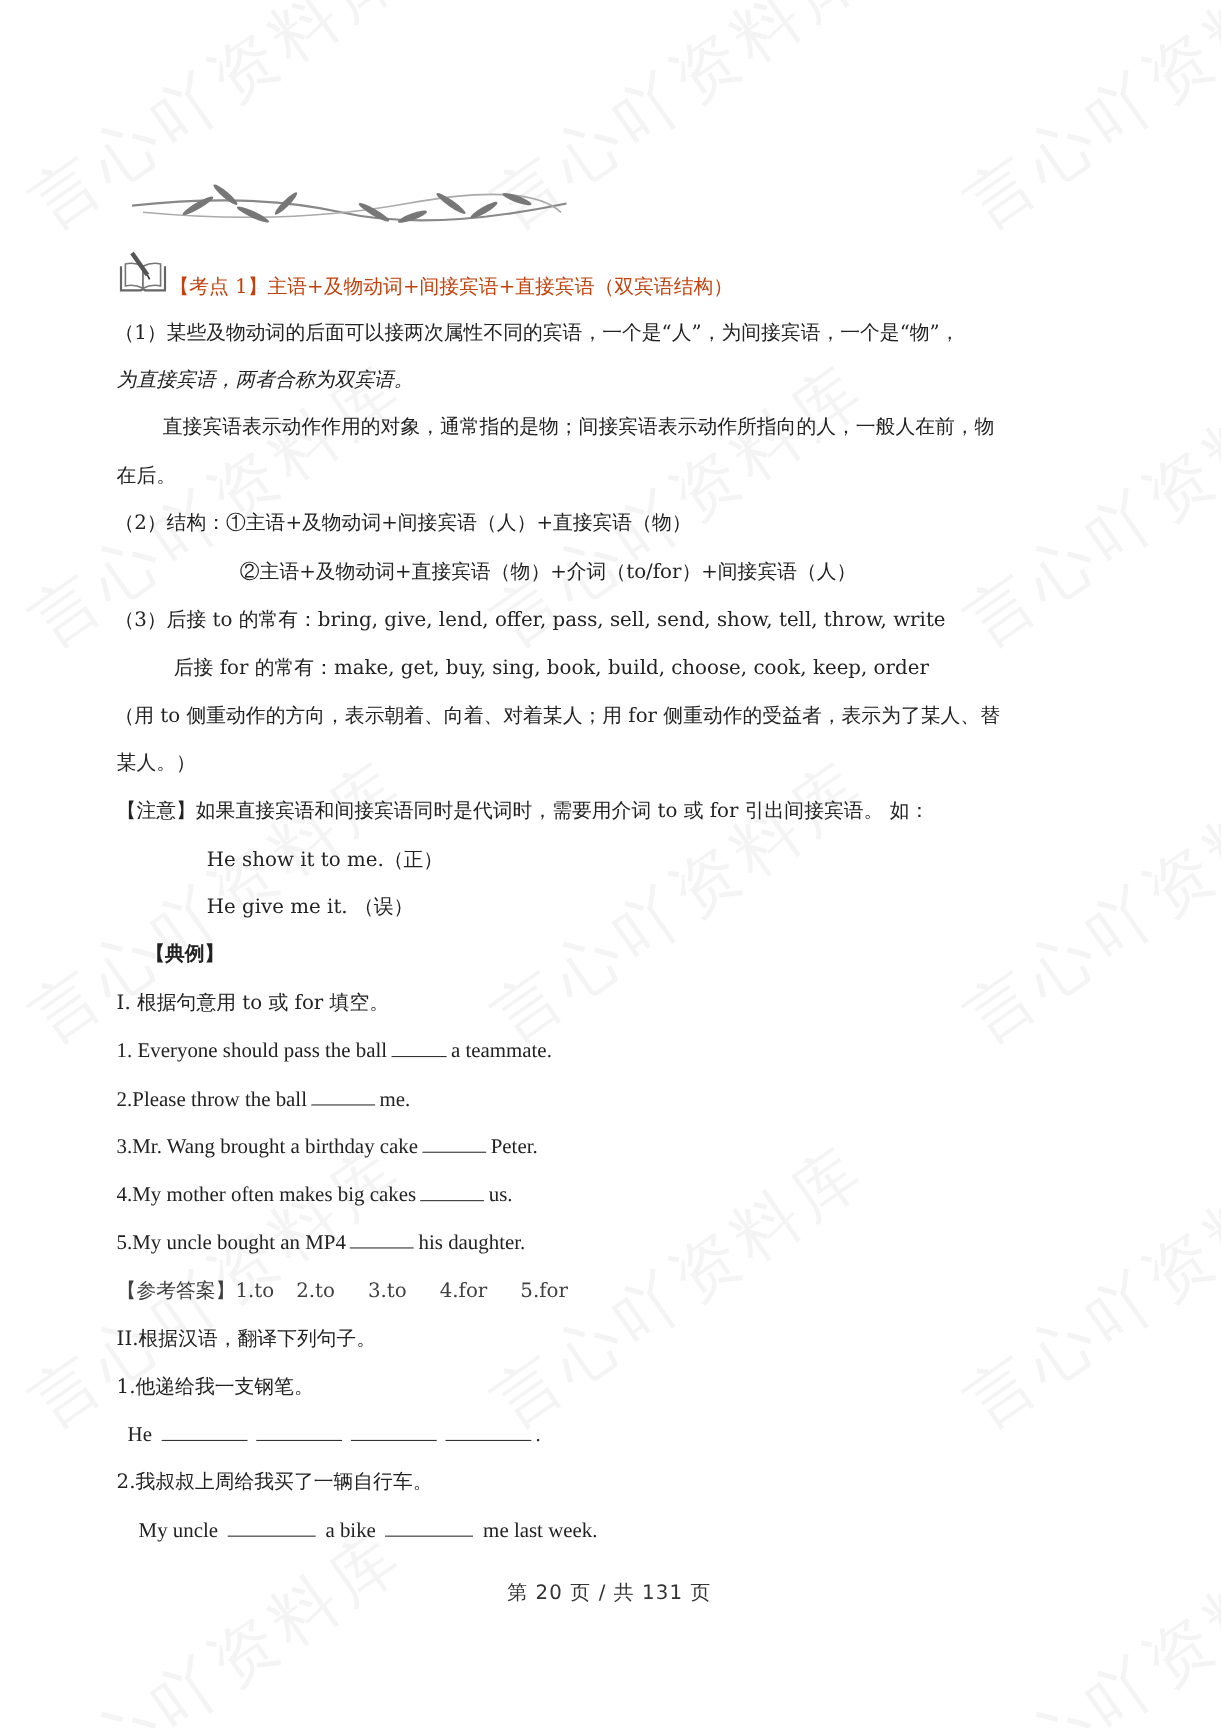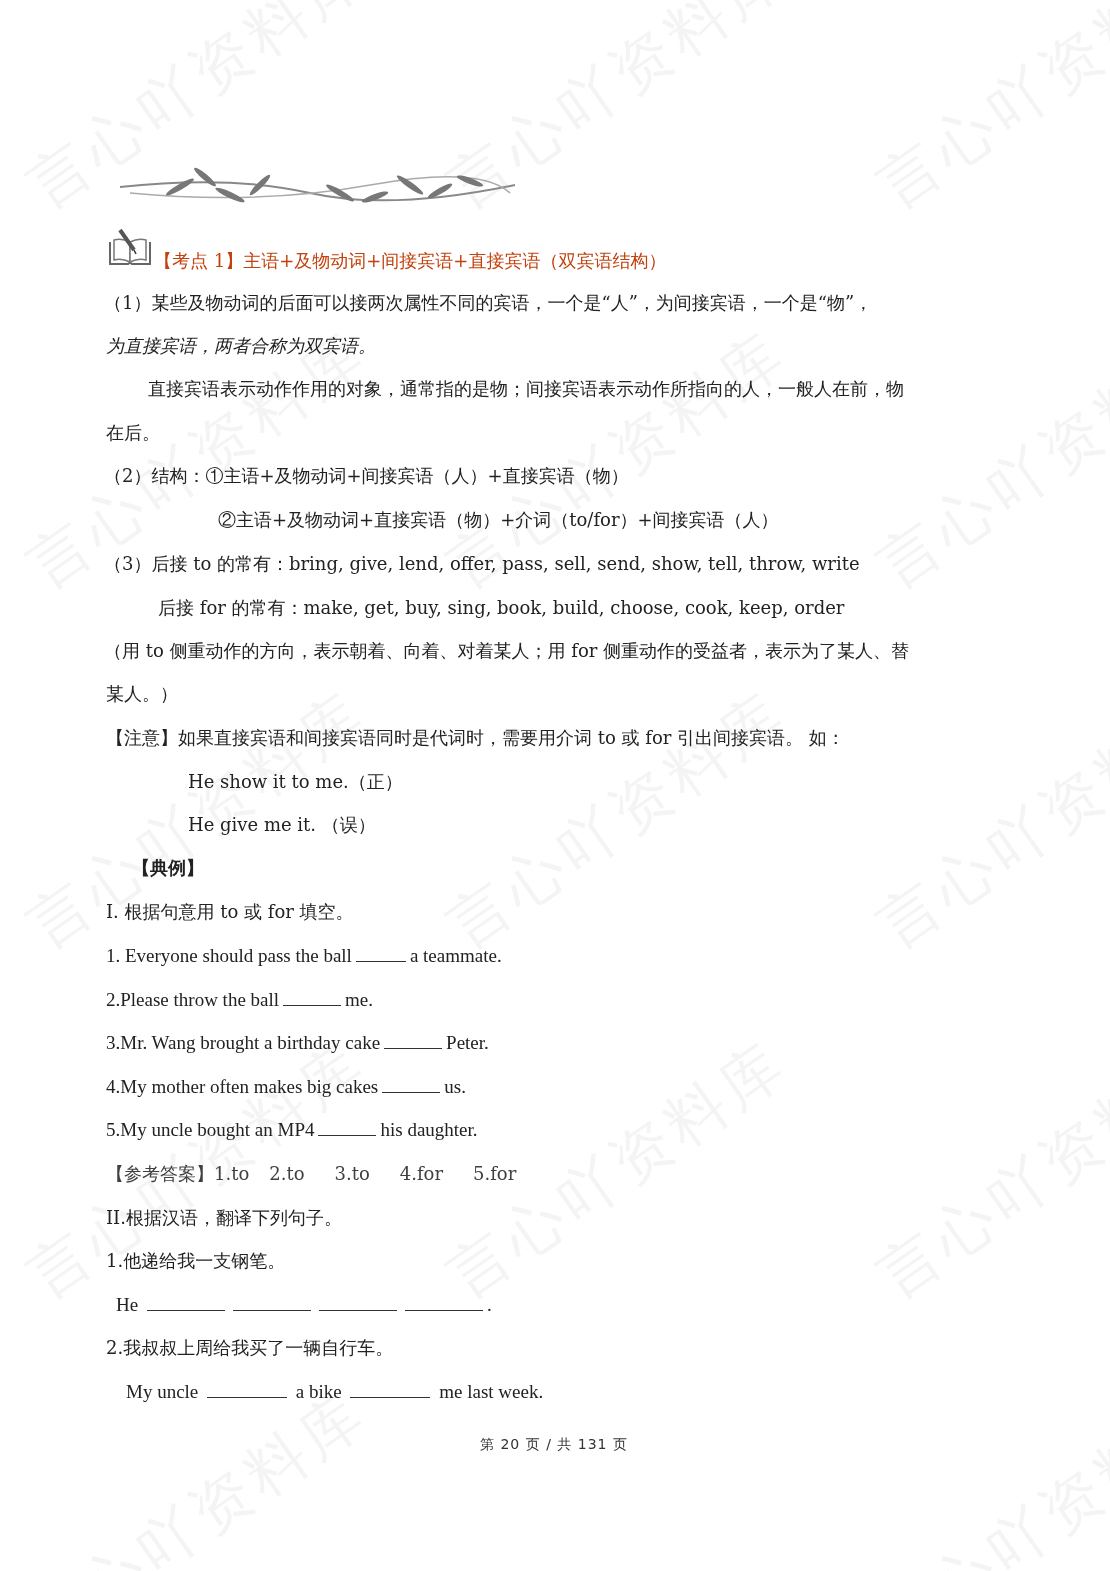--- a/index.html
+++ b/index.html
@@ -28,21 +28,21 @@
     }
     .banner-div { position: absolute; left: 64px; top: 4px; height: 44px; border-left: 1px dashed #888; }
     .banner-title {
       position: absolute; left: 72px; top: 6px; font-size: 30px; font-weight: bold;
       font-family: "DejaVu Sans", sans-serif; color: #111; letter-spacing: 1px;
     }
     .book-icon { position: absolute; left: 106px; top: 228px; width: 48px; height: 40px; }
     .gray { color: #404040; }
     .blank { display: inline-block; border-bottom: 1px solid #333; height: 16px; vertical-align: baseline; margin: 0 4px; }
     .footer { position: absolute; left: 0; width: 1108px; top: 1436px; text-align: center;
-      font-family: "DejaVu Sans", sans-serif; font-size: 14px; color: #333; letter-spacing: 1px; }
+      font-family: "DejaVu Sans", sans-serif; font-size: 18px; color: #333; letter-spacing: 1px; }
   </style>
 </head>
 <body>
 
 <div class="watermark" style="left:0px;top:40px;">言心吖资料库</div>
 <div class="watermark" style="left:420px;top:40px;">言心吖资料库</div>
 <div class="watermark" style="left:850px;top:40px;">言心吖资料库</div>
 <div class="watermark" style="left:0px;top:420px;">言心吖资料库</div>
 <div class="watermark" style="left:420px;top:420px;">言心吖资料库</div>
 <div class="watermark" style="left:850px;top:420px;">言心吖资料库</div>

